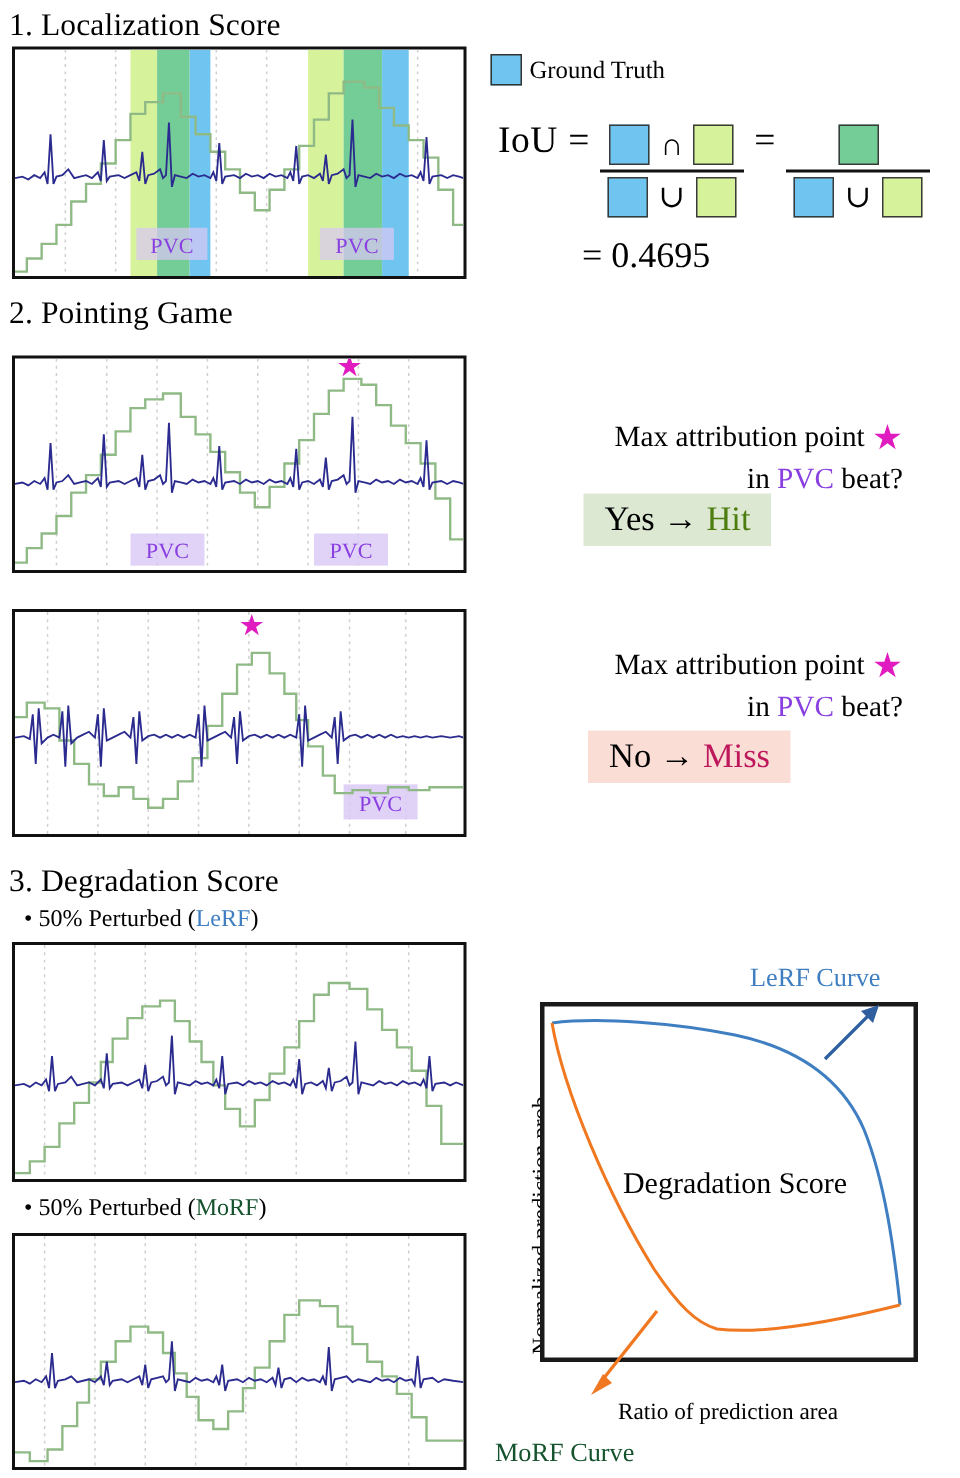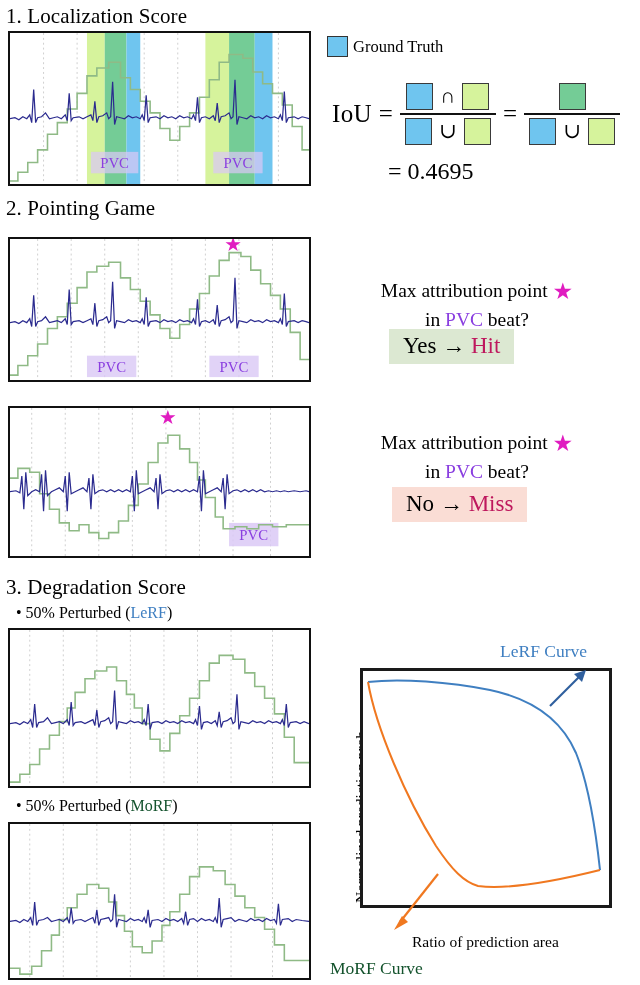--- a/index.html
+++ b/index.html
@@ -26,39 +26,39 @@
   }
   .panel svg{display:block;width:100%;height:100%;}
 
   
   .legend{position:absolute;display:flex;align-items:center;gap:2px;white-space:nowrap;}
   .legend-item{display:flex;align-items:center;gap:5px;}
   .swatch{width:21px;height:21px;border:1.6px solid #333;box-sizing:border-box;display:inline-block;}
   .legend-label{font-size:16.5px;}
 
   
-  .iou-wrap{position:absolute;display:flex;align-items:center;gap:7px;}
+  .iou-wrap{position:absolute;display:flex;align-items:flex-start;gap:7px;}
   .iou-lbl{font-size:25px;letter-spacing:.3px;}
   .eqsign{font-size:25px;}
   .frac{display:flex;flex-direction:column;align-items:center;}
   .frac .num,.frac .den{display:flex;align-items:center;gap:7px;padding:3px 4px;}
   .frac .bar{height:2.4px;background:#111;width:100%;min-width:96px;}
   .sq{width:27px;height:27px;border:1.7px solid #3A3A3A;box-sizing:border-box;display:inline-block;}
   .op{font-size:21px;line-height:1;}
   .iou-res{position:absolute;font-size:24px;white-space:nowrap;}
 
   
-  .pg-text{position:absolute;text-align:center;white-space:nowrap;font-size:19.5px;line-height:1.35;}
+  .pg-text{position:absolute;text-align:right;white-space:nowrap;font-size:19.5px;line-height:1.35;}
   .star-glyph{color:#E01CC0;font-size:23px;vertical-align:-2px;}
   .verdict{
     position:absolute;font-size:23px;padding:4px 14px 5px 14px;white-space:nowrap;
   }
   .verdict.hit{background:#DCE8D2;}
   .verdict.miss{background:#FADDD5;}
-  .hit-word{color:#be185d;}
+  .hit-word{color:#4d7c0f;}
   .miss-word{color:#be185d;}
 
   
   .deg-chart{position:absolute;}
   .deg-ylabel{
     position:absolute;font-size:15.5px;white-space:nowrap;
     transform:rotate(-90deg);transform-origin:left top;
   }
   .deg-xlabel{position:absolute;font-size:15.5px;white-space:nowrap;}
   .deg-center{position:absolute;text-align:center;white-space:nowrap;line-height:1.3;}
@@ -275,20 +275,21 @@
     <path d="M 8 14 C 16 60, 46 130, 76 178 C 92 202, 104 214, 118 218 C 150 222, 200 212, 240 202" fill="none" stroke="#F07820" stroke-width="2"></path>
 
     <g>
       <line x1="190" y1="38" x2="222" y2="6" stroke="#2F5F9E" stroke-width="2.2"></line>
       <polygon points="226,2 214,6 222,14" fill="#2F5F9E"></polygon>
     </g>
   </svg>
 </div>
 
 <div class="deg-center" style="left:400px;top:776px;width:180px;">
+  <div class="dtitle">Degradation Score</div>
 </div>
 
 <div style="position:absolute;left:330px;top:860px;width:130px;height:80px;">
   <svg viewBox="0 0 130 80" style="display:block;width:100%;height:100%;">
     <g>
       <line x1="108" y1="14" x2="70" y2="62" stroke="#F07820" stroke-width="2.2"></line>
       <polygon points="64,70 78,62 72,56" fill="#F07820"></polygon>
     </g>
   </svg>
 </div>

